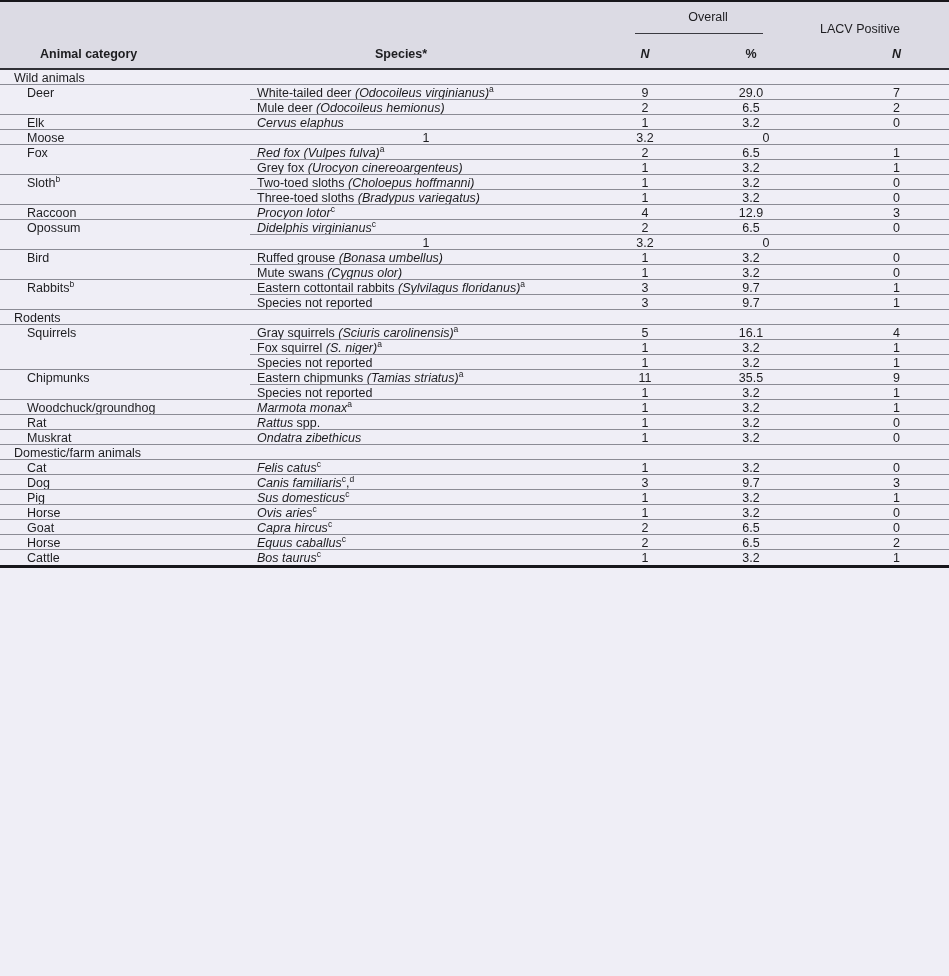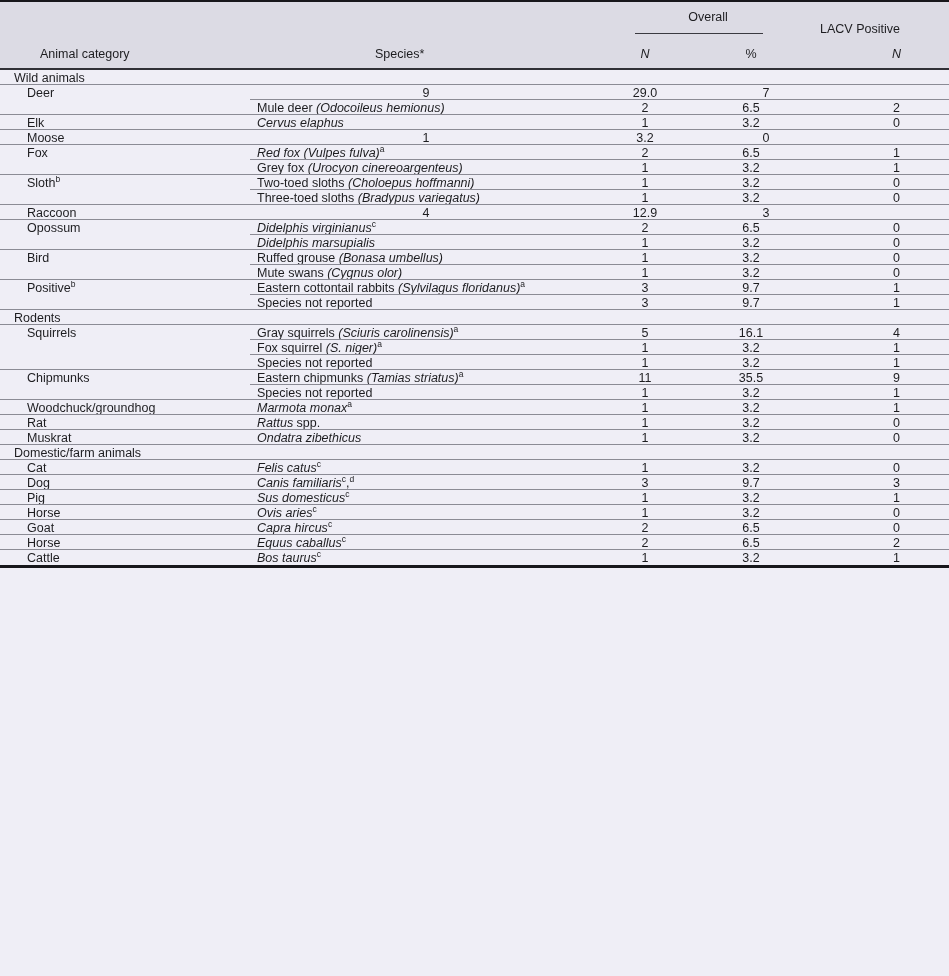--- a/index.html
+++ b/index.html
@@ -14,21 +14,21 @@
   
   .thead{
     position:relative;height:70px;background:var(--header-bg);
     border-top:2px solid var(--frame);
     border-bottom:2px solid var(--header-sep);
   }
   .overall-label{position:absolute;top:8px;left:602px;width:212px;text-align:center;}
   .overall-rule{position:absolute;top:31px;left:635px;width:128px;height:1px;background:var(--rule);}
   .lacv-label{position:absolute;top:20px;left:820px;width:129px;text-align:left;}
   .header-row{position:absolute;left:0;bottom:7px;width:876px;display:grid;
-    grid-template-columns:250px 352px 86px 126px 135px;align-items:end;}
+    grid-template-columns:250px 352px 86px 126px 135px;align-items:end;font-weight:bold;}
   .th{white-space:nowrap;}
   .th-animal{padding-left:40px;}
   .th-species{padding-left:125px;}
   .th-n,.th-pct{text-align:center;}
   .th-lacvn{text-align:center;padding-left:30px;}
   .nvar{font-style:italic;}
 
   
   .tbody{background:var(--body-bg);}
   .row{position:relative;height:15px;display:grid;
@@ -66,20 +66,21 @@
       <div class="th th-pct">%</div>
       <div class="th th-lacvn nvar">N</div>
     </div>
   </div>
   <div class="tbody">
       <div class="row section-row div-full">
         <div class="cell cell-section">Wild animals</div>
       </div>
       <div class="row div-partial">
         <div class="cell cell-category"><span>Deer</span></div>
+        <div class="cell cell-species"><span>White-tailed deer </span><span class="it">(Odocoileus virginianus)</span><sup class="fn">a</sup></div>
         <div class="cell cell-n">9</div>
         <div class="cell cell-pct">29.0</div>
         <div class="cell cell-lacv">7</div>
       </div>
       <div class="row div-full">
         <div class="cell cell-category"></div>
         <div class="cell cell-species"><span>Mule deer </span><span class="it">(Odocoileus hemionus)</span></div>
         <div class="cell cell-n">2</div>
         <div class="cell cell-pct">6.5</div>
         <div class="cell cell-lacv">2</div>
@@ -120,54 +121,54 @@
       </div>
       <div class="row div-full">
         <div class="cell cell-category"></div>
         <div class="cell cell-species"><span>Three-toed sloths </span><span class="it">(Bradypus variegatus)</span></div>
         <div class="cell cell-n">1</div>
         <div class="cell cell-pct">3.2</div>
         <div class="cell cell-lacv">0</div>
       </div>
       <div class="row div-full">
         <div class="cell cell-category"><span>Raccoon</span></div>
+        <div class="cell cell-species"><span class="it">Procyon lotor</span><sup class="fn">c</sup></div>
         <div class="cell cell-n">4</div>
         <div class="cell cell-pct">12.9</div>
         <div class="cell cell-lacv">3</div>
       </div>
       <div class="row div-partial">
         <div class="cell cell-category"><span>Opossum</span></div>
         <div class="cell cell-species"><span class="it">Didelphis virginianus</span><sup class="fn">c</sup></div>
         <div class="cell cell-n">2</div>
         <div class="cell cell-pct">6.5</div>
         <div class="cell cell-lacv">0</div>
       </div>
       <div class="row div-full">
         <div class="cell cell-category"></div>
-        <div class="cell cell-species"><span class="it">Didelphis marsupialis</span></div>
         <div class="cell cell-n">1</div>
         <div class="cell cell-pct">3.2</div>
         <div class="cell cell-lacv">0</div>
       </div>
       <div class="row div-partial">
         <div class="cell cell-category"><span>Bird</span></div>
         <div class="cell cell-species"><span>Ruffed grouse </span><span class="it">(Bonasa umbellus)</span></div>
         <div class="cell cell-n">1</div>
         <div class="cell cell-pct">3.2</div>
         <div class="cell cell-lacv">0</div>
       </div>
       <div class="row div-full">
         <div class="cell cell-category"></div>
         <div class="cell cell-species"><span>Mute swans </span><span class="it">(Cygnus olor)</span></div>
         <div class="cell cell-n">1</div>
         <div class="cell cell-pct">3.2</div>
         <div class="cell cell-lacv">0</div>
       </div>
       <div class="row div-partial">
-        <div class="cell cell-category"><span>Positive</span><sup class="fn">b</sup></div>
+        <div class="cell cell-category"><span>Rabbits</span><sup class="fn">b</sup></div>
         <div class="cell cell-species"><span>Eastern cottontail rabbits </span><span class="it">(Sylvilagus floridanus)</span><sup class="fn">a</sup></div>
         <div class="cell cell-n">3</div>
         <div class="cell cell-pct">9.7</div>
         <div class="cell cell-lacv">1</div>
       </div>
       <div class="row div-full">
         <div class="cell cell-category"></div>
         <div class="cell cell-species"><span>Species not reported</span></div>
         <div class="cell cell-n">3</div>
         <div class="cell cell-pct">9.7</div>

